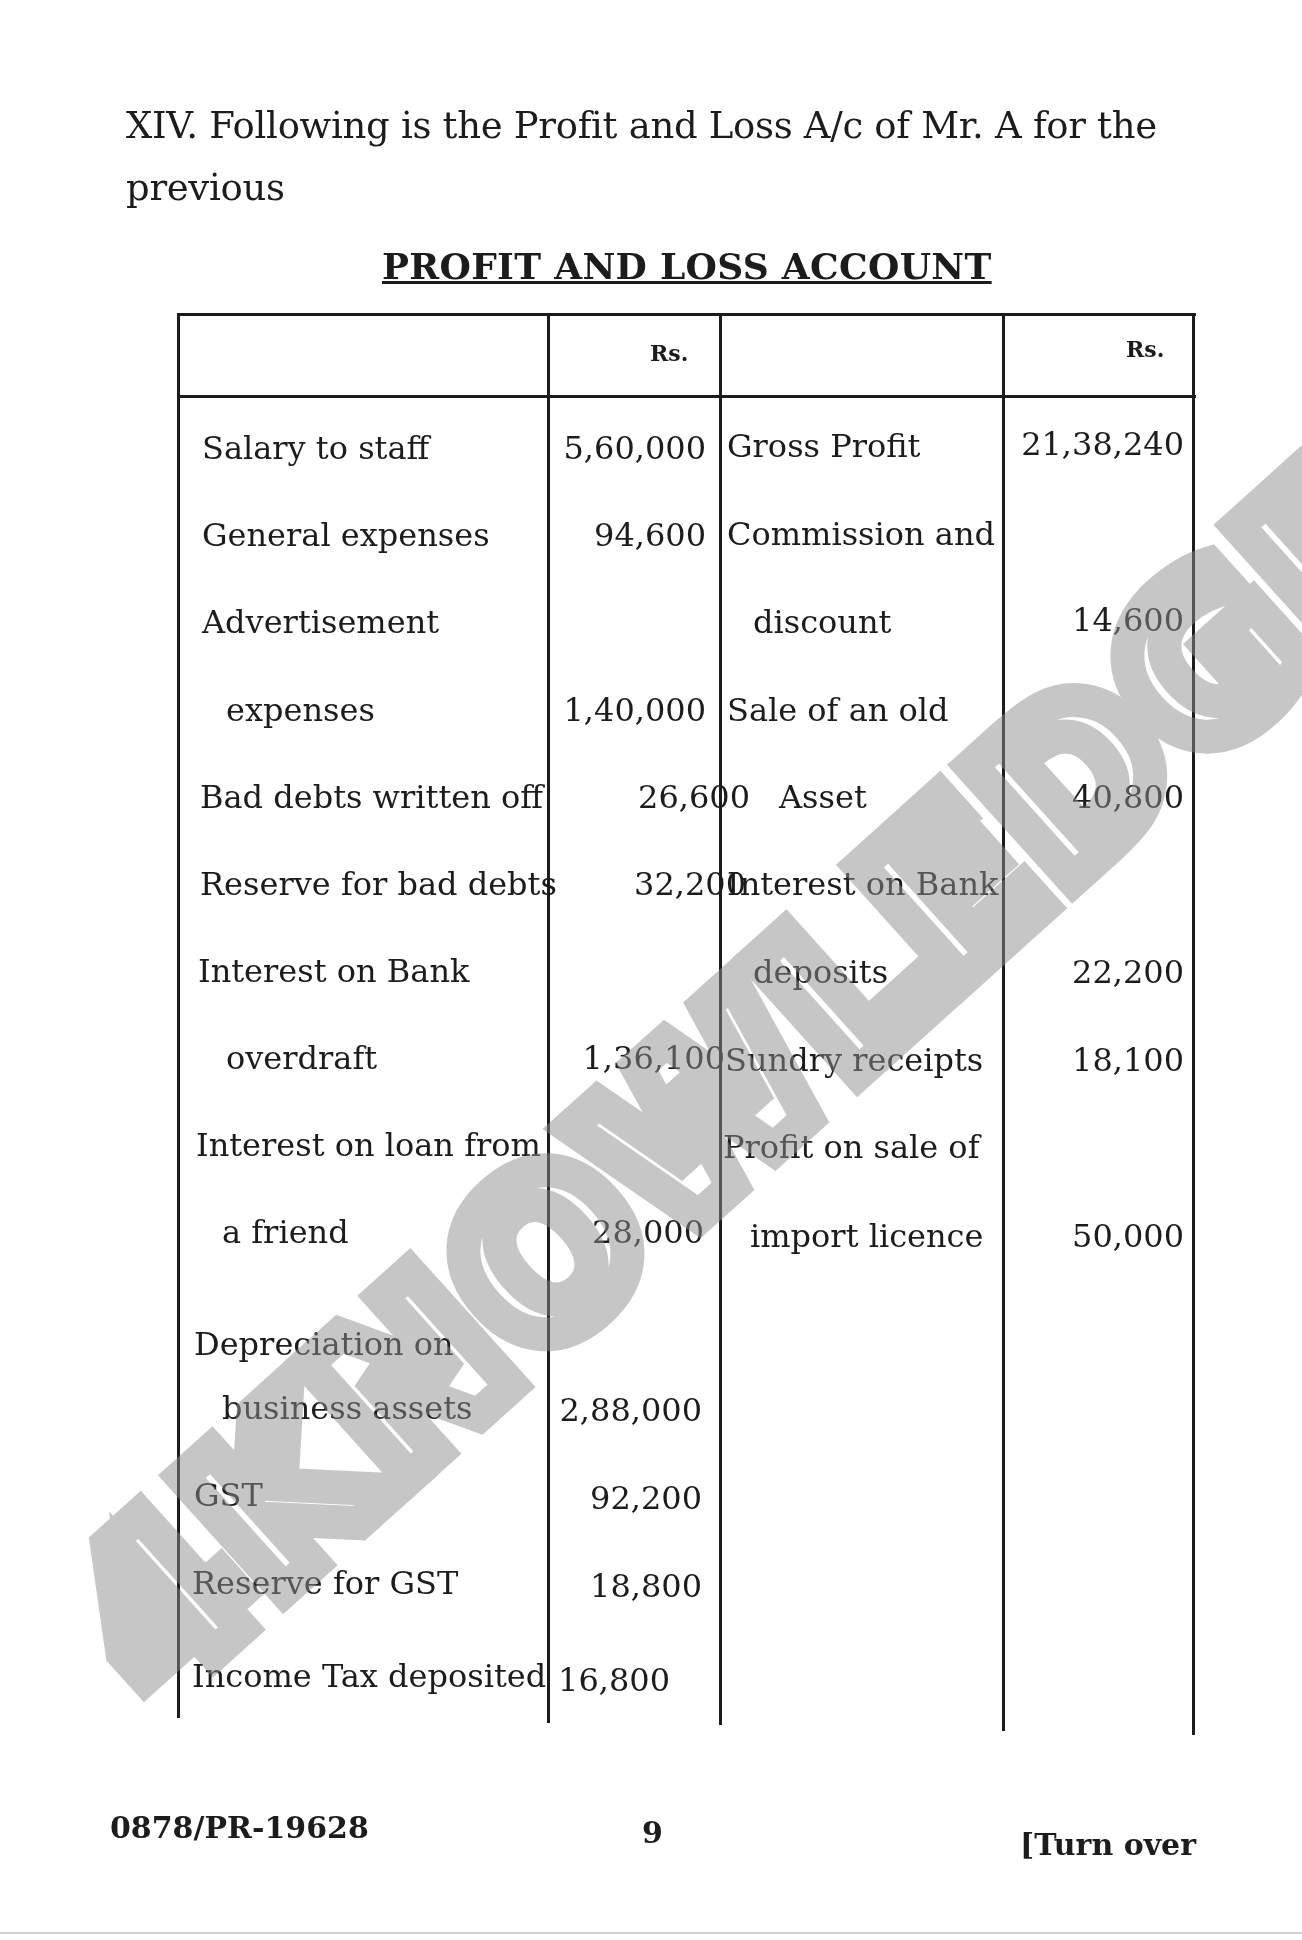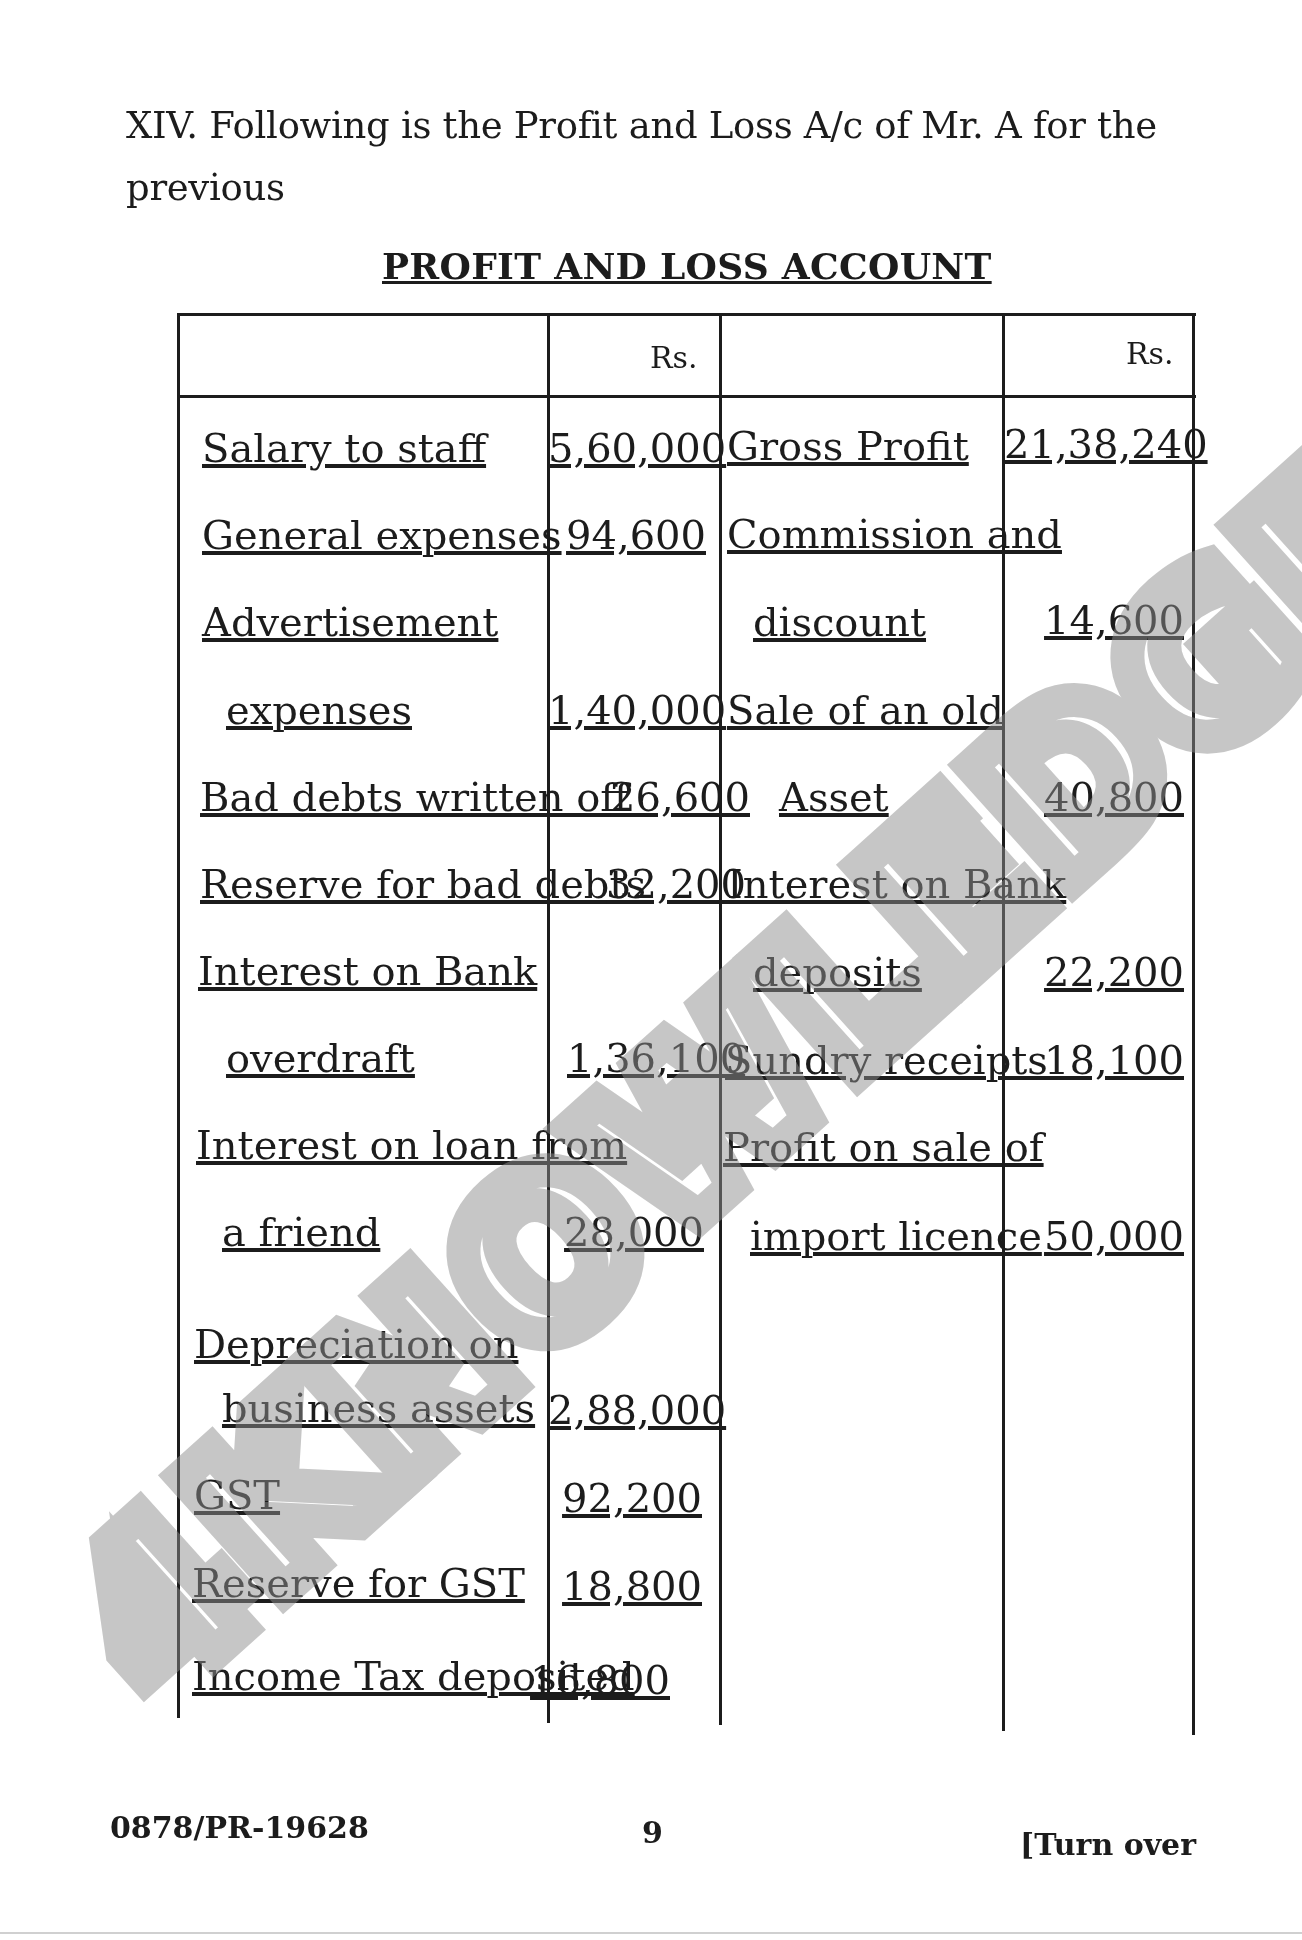--- a/index.html
+++ b/index.html
@@ -7,22 +7,22 @@
     width:1302px; height:1940px; position:relative; overflow:hidden;
     background:#ffffff; color:#1c1c1c;
     font-family:"DejaVu Serif","Liberation Serif",serif;
   }
   .intro { position:absolute; left:126px; top:95px; font-size:37px; line-height:62px; letter-spacing:-0.3px; }
   .intro .l2 { padding-left:78px; display:block; }
   .intro sup { font-size:18px; vertical-align:15px; }
   .heading { position:absolute; left:382px; top:245px; font-size:36px; font-weight:bold; letter-spacing:0.3px;text-decoration:underline; }
   .hline { position:absolute; height:3px; background:#1c1c1c; }
   .vline { position:absolute; width:3px; background:#1c1c1c; }
-  .hdr { position:absolute; top:340px; font-size:30px; font-weight:normal; }
-  .cell { position:absolute; font-size:40px; white-space:nowrap; line-height:40px;text-decoration:underline; }
+  .hdr { position:absolute; top:340px; font-size:22px; font-weight:bold; }
+  .cell { position:absolute; font-size:32px; white-space:nowrap; line-height:40px; }
   .amt { text-align:right; }
   .footer { position:absolute; top:1810px; font-size:30px; font-weight:bold; }
   .wm { position:absolute; left:-110px; top:960px; width:1700px; transform:rotate(-42deg); transform-origin:center;
         font-family:"DejaVu Sans","Liberation Sans",sans-serif; font-weight:bold; font-size:210px; letter-spacing:6px;
         color:transparent; -webkit-text-stroke:34px; opacity:0.5; white-space:nowrap; text-align:center; pointer-events:none; }
   .bottom-rule { position:absolute; left:0; right:0; top:1932px; height:2px; background:#d0d0d0; }
 </style>
 </head>
 <body>
 

